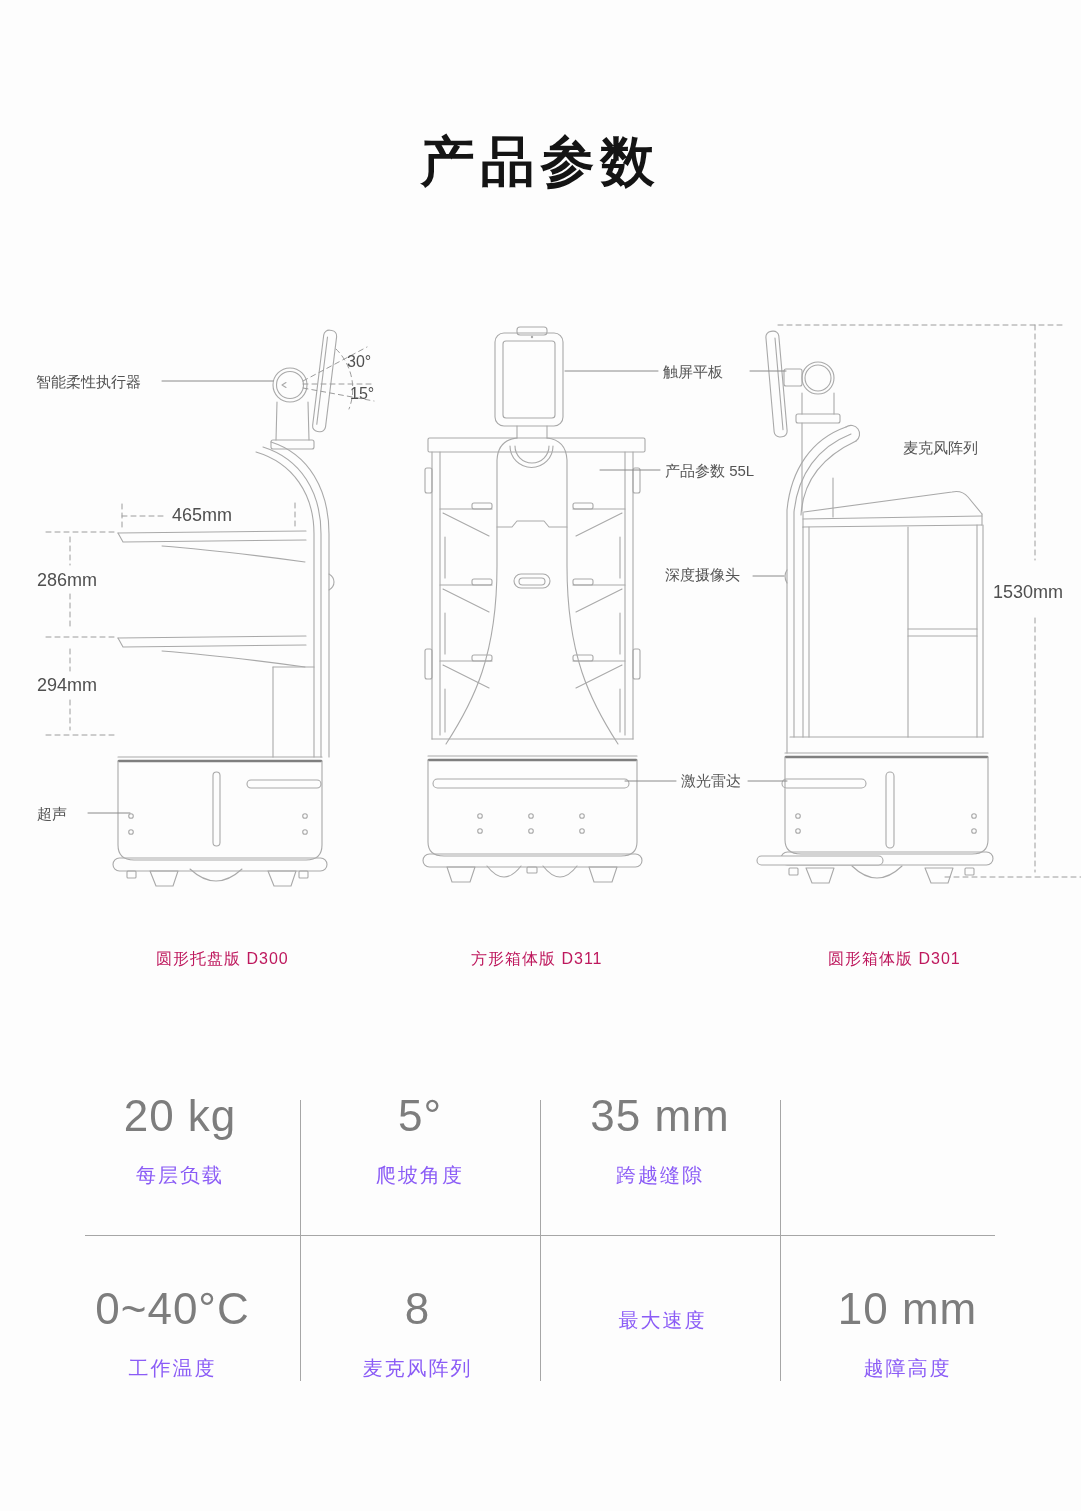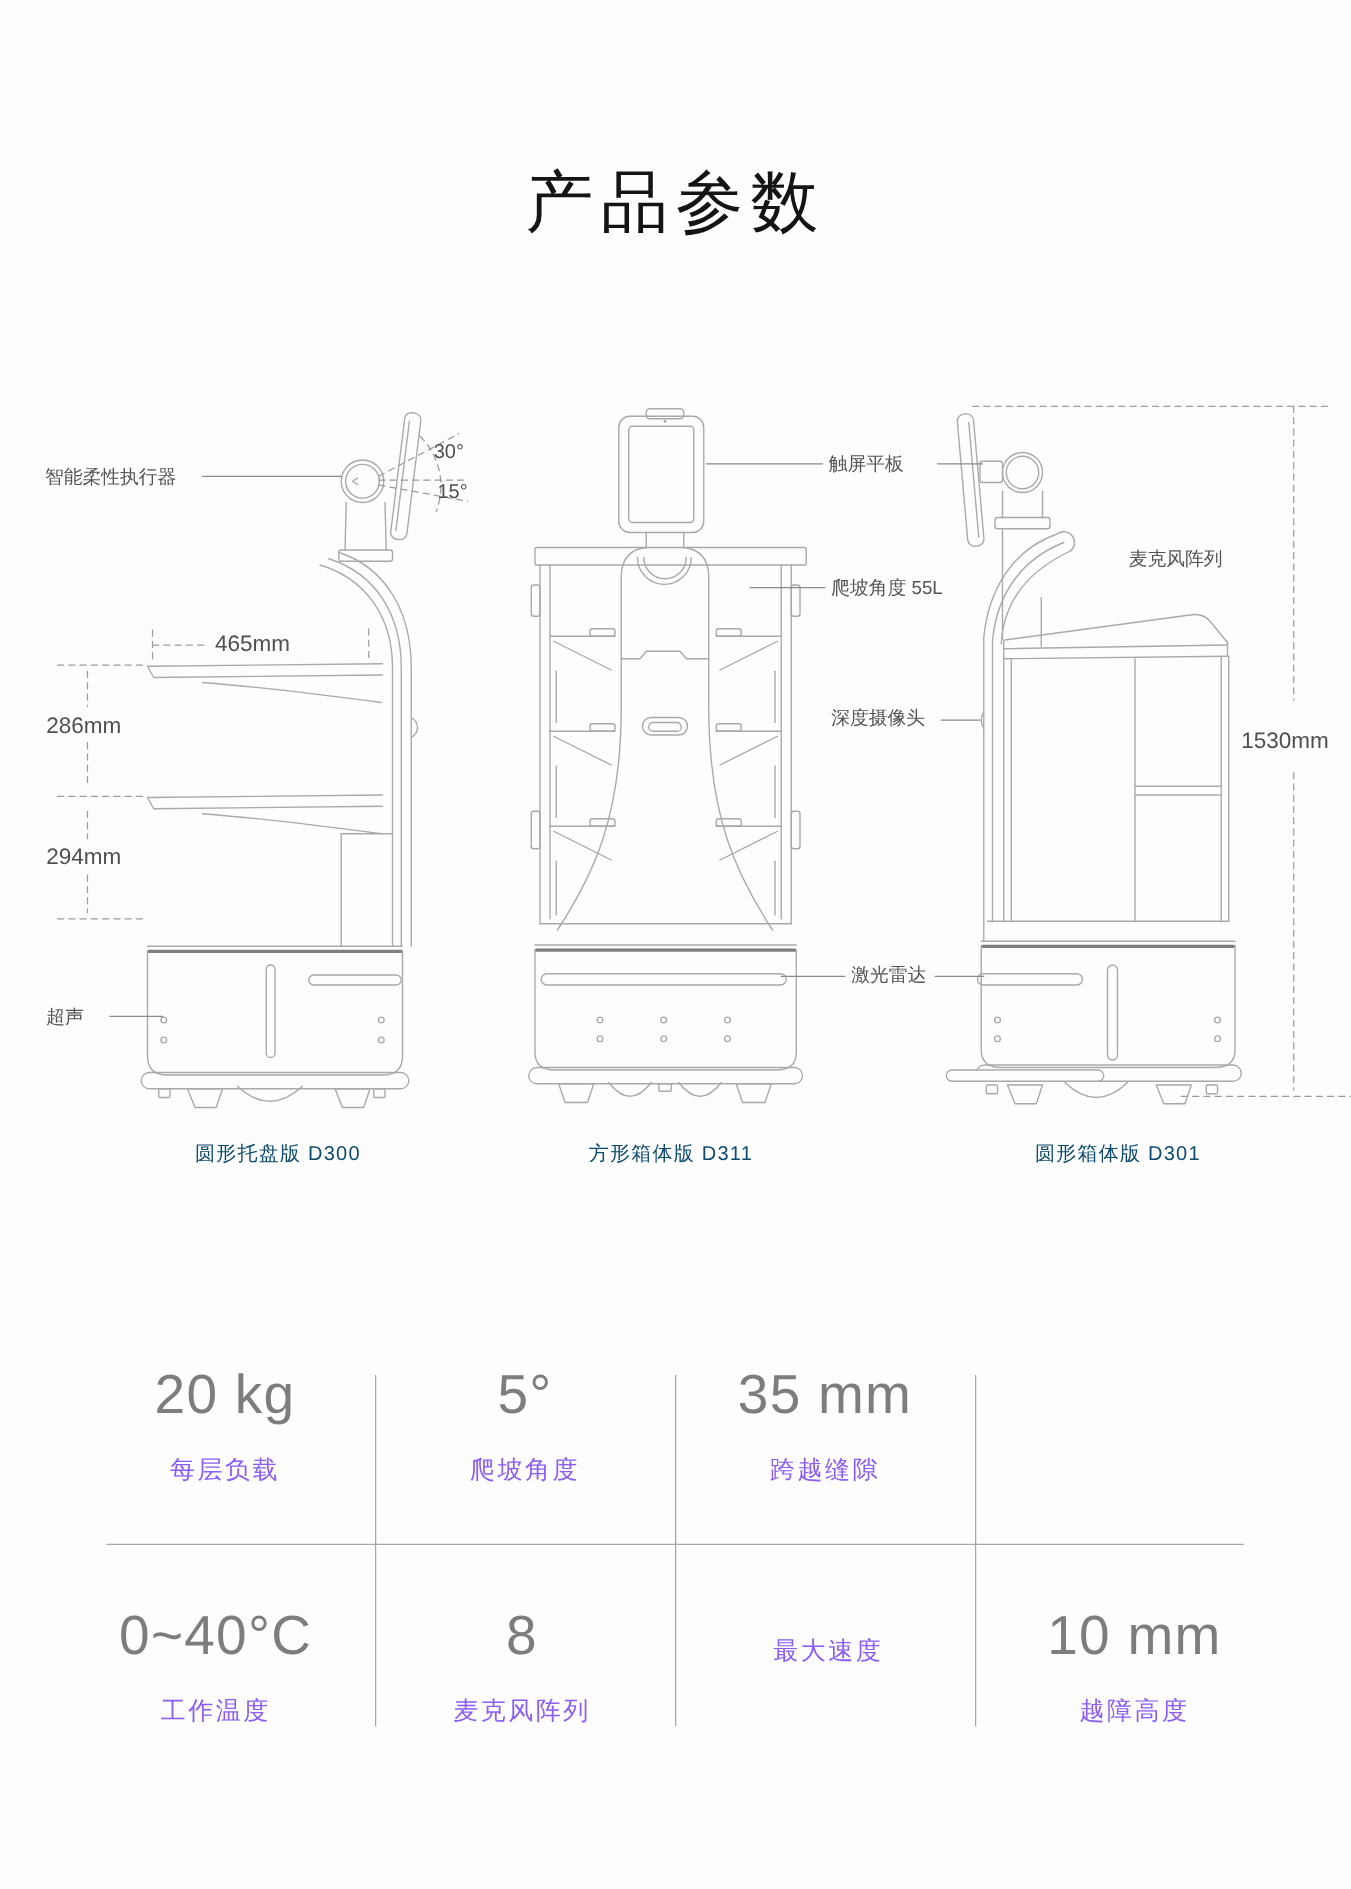--- a/index.html
+++ b/index.html
@@ -1,24 +1,24 @@
 <!DOCTYPE html>
 <html><head>
 <meta charset="utf-8">
 <style>
   html,body{margin:0;padding:0;}
   body{background:#e8e8e8;font-family:"Liberation Sans","DejaVu Sans",sans-serif;}
   .page{position:relative;width:1081px;height:1511px;background:#fdfdfd;margin:0 auto;overflow:hidden;}
   .title{position:absolute;left:0;right:0;top:126px;margin:0;text-align:center;
-         font-size:54px;font-weight:400;color:#141414;letter-spacing:6px;}
+         font-size:54px;font-weight:700;color:#141414;letter-spacing:6px;}
   .art{position:absolute;left:0;top:0;width:1081px;height:1511px;}
   .ann{position:absolute;font-size:15px;color:#545454;white-space:nowrap;line-height:1.2;}
   .angle{font-size:16px;color:#4f4f4f;}
   .dim{font-size:18px;color:#4f4f4f;}
-  .caption{position:absolute;font-size:16px;color:#0c4a6e;white-space:nowrap;letter-spacing:1px;}
+  .caption{position:absolute;font-size:16px;color:#be185d;white-space:nowrap;letter-spacing:1px;margin-top:36px;}
   .spec-row{position:absolute;left:60px;width:960px;display:grid;grid-template-columns:repeat(4,1fr);text-align:center;}
   .spec-row-1{top:1092px;}
   .spec-row-2{top:1285px;gap:20px;}
   .spec-value{font-size:44px;color:#7d7d7d;line-height:1.1;letter-spacing:1px;}
   .spec-label{margin-top:22px;font-size:20px;color:#8b5cf6;letter-spacing:2px;}
   .vline{position:absolute;top:1100px;height:281px;width:1px;background:#a6a6a6;}
   .vline-1{left:300px;}.vline-2{left:540px;}.vline-3{left:780px;}
   .hline{position:absolute;left:85px;top:1235px;width:910px;height:1px;background:#a6a6a6;}
 </style>
 </head>
@@ -247,21 +247,21 @@
   </svg>
 
   <div class="ann" style="left:36px;top:373px;">智能柔性执行器</div>
   <div class="ann angle" style="left:347px;top:352px;">30°</div>
   <div class="ann angle" style="left:350px;top:384px;">15°</div>
   <div class="ann dim" style="left:172px;top:505px;">465mm</div>
   <div class="ann dim" style="left:37px;top:570px;">286mm</div>
   <div class="ann dim" style="left:37px;top:675px;">294mm</div>
   <div class="ann" style="left:37px;top:805px;">超声</div>
   <div class="ann" style="left:663px;top:363px;">触屏平板</div>
-  <div class="ann" style="left:665px;top:462px;">爬坡角度 55L</div>
+  <div class="ann" style="left:665px;top:462px;">产品参数 55L</div>
   <div class="ann" style="left:665px;top:566px;">深度摄像头</div>
   <div class="ann" style="left:681px;top:772px;">激光雷达</div>
   <div class="ann" style="left:903px;top:439px;">麦克风阵列</div>
   <div class="ann dim" style="left:993px;top:582px;">1530mm</div>
 
   <div class="caption" style="left:156px;top:913px;">圆形托盘版 D300</div>
   <div class="caption" style="left:471px;top:913px;">方形箱体版 D311</div>
   <div class="caption" style="left:828px;top:913px;">圆形箱体版 D301</div>
 
   <div class="vline vline-1"></div>

